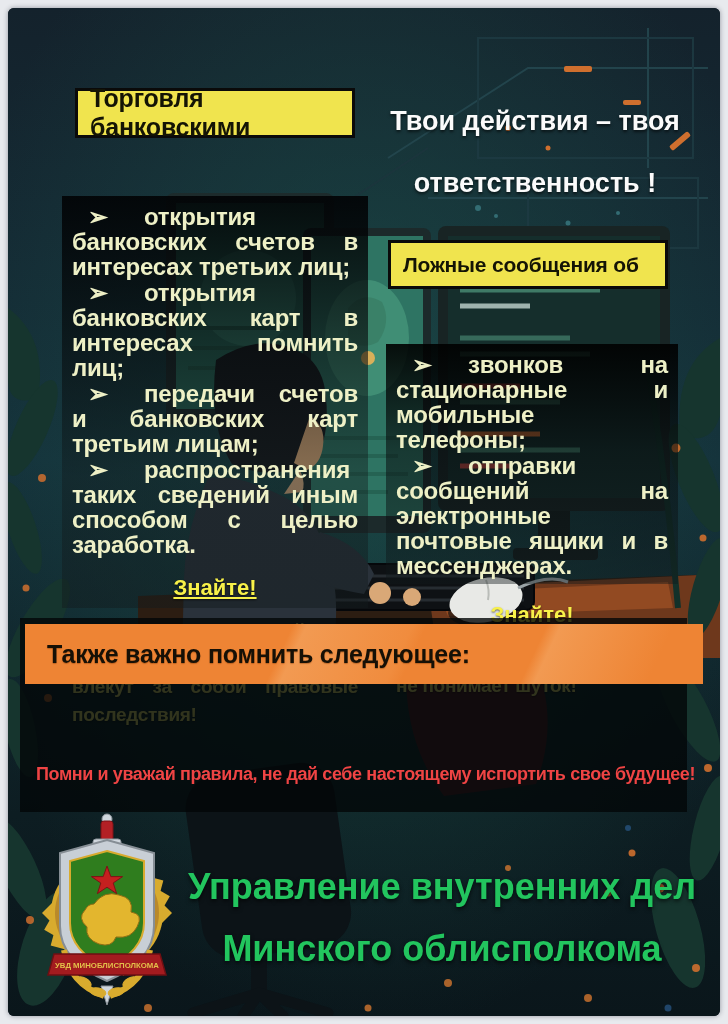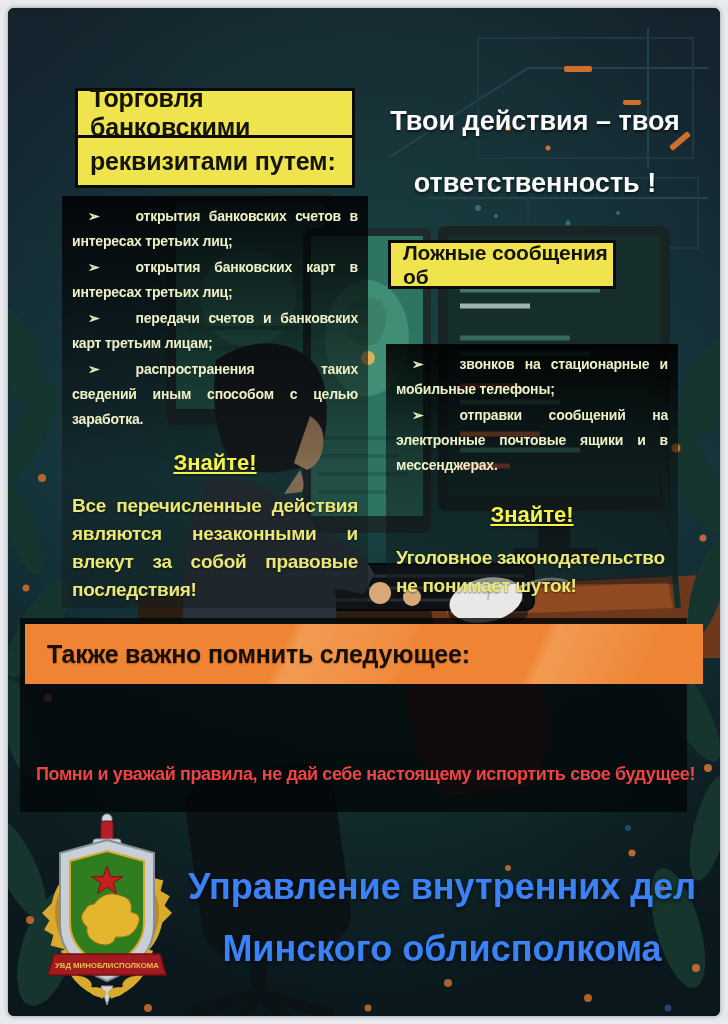--- a/index.html
+++ b/index.html
@@ -20,42 +20,42 @@
   .yhdr{position:absolute;display:flex;flex-direction:column;}
   .yhdr .row{
     background:#f0e44e;border:3px solid #0a0a0a;
     color:#141405;font-weight:bold;
     display:flex;align-items:center;padding-left:12px;
     box-sizing:border-box;letter-spacing:-.2px;
   }
   .yhdr .row + .row{border-top:none;}
   .yhdr-left{left:67px;top:80px;width:280px;}
   .yhdr-left .row{height:50px;font-size:25px;}
-  .yhdr-right{left:380px;top:232px;width:228px;}
+  .yhdr-right{left:380px;top:232px;width:280px;}
   .yhdr-right .row{height:49px;font-size:21px;}
 
   .top-right-heading{
     position:absolute;left:352px;top:82px;width:350px;
     text-align:center;color:#fbfbfb;font-weight:bold;font-size:27px;
     line-height:62px;text-shadow:0 2px 3px rgba(0,0,0,.6);
   }
 
   .text-block{
     position:absolute;box-sizing:border-box;
     padding:8px 10px;
   }
   .tb-left{
     left:54px;top:188px;width:306px;height:412px;
     background:linear-gradient(180deg,rgba(2,4,6,.93) 0%,rgba(6,10,12,.62) 36%,rgba(16,24,26,.40) 68%,rgba(18,26,28,.46) 100%);
   }
   .tb-right{
     left:378px;top:336px;width:292px;height:240px;
     background:linear-gradient(180deg,rgba(0,0,0,.90) 0%,rgba(6,10,12,.55) 45%,rgba(16,24,26,.42) 100%);
   }
-  .blist{color:#eef0c6;font-weight:bold;font-size:14px;line-height:25px;
+  .blist{color:#eef0c6;font-weight:bold;font-size:24px;line-height:25px;
     text-align:justify;letter-spacing:-.2px;}
   .blist .li{margin-bottom:1px;}
   .blist .mk{margin-left:16px;margin-right:36px;}
   .know{
     display:block;text-align:center;font-weight:bold;font-size:22px;
     color:#f8f149;text-decoration:underline;margin-top:18px;
     text-shadow:0 1px 2px rgba(0,0,0,.6);
   }
   .warn{
     margin-top:16px;color:#ece874;font-weight:bold;font-size:19px;
@@ -82,21 +82,21 @@
     text-align:justify;letter-spacing:-.3px;
   }
   .reminder2{
     position:absolute;left:16px;top:146px;width:672px;
     color:#ef4444;font-weight:bold;font-size:18px;letter-spacing:-.4px;
     white-space:nowrap;
   }
 
   .footer-title{
     position:absolute;left:160px;top:848px;width:548px;
-    text-align:center;color:#3b82f6;font-weight:bold;font-size:36px;
+    text-align:center;color:#22c55e;font-weight:bold;font-size:36px;
     line-height:62px;text-shadow:0 2px 4px rgba(0,0,0,.7);
   }
   .emblem{position:absolute;left:34px;top:800px;width:130px;height:200px;}
 </style>
 </head>
 <body>
 
 <div class="page">
   <div class="poster">
 
@@ -256,27 +256,26 @@
       </g>
     </svg>
 
     <div class="top-right-heading">
       <div>Твои действия – твоя</div>
       <div>ответственность !</div>
     </div>
 
     <div class="yhdr yhdr-left">
       <div class="row">Торговля банковскими</div>
-      <div class="row">реквизитами путем:</div>
     </div>
 
     <div class="text-block tb-left">
       <div class="blist">
           <div class="li"><span class="mk">➢</span><span>открытия банковских счетов в интересах третьих лиц;</span></div>
-          <div class="li"><span class="mk">➢</span><span>открытия банковских карт в интересах третьих лиц;</span></div>
+          <div class="li"><span class="mk">➢</span><span>открытия банковских карт в интересах помнить лиц;</span></div>
           <div class="li"><span class="mk">➢</span><span>передачи счетов и банковских карт третьим лицам;</span></div>
           <div class="li"><span class="mk">➢</span><span>распространения таких сведений иным способом с целью заработка.</span></div>
         </div>
       <span class="know">Знайте!</span>
       <div class="warn">Все перечисленные действия являются незаконными и влекут за собой правовые последствия!</div>
     </div>
 
     <div class="yhdr yhdr-right">
       <div class="row">Ложные сообщения об</div>
     </div>

